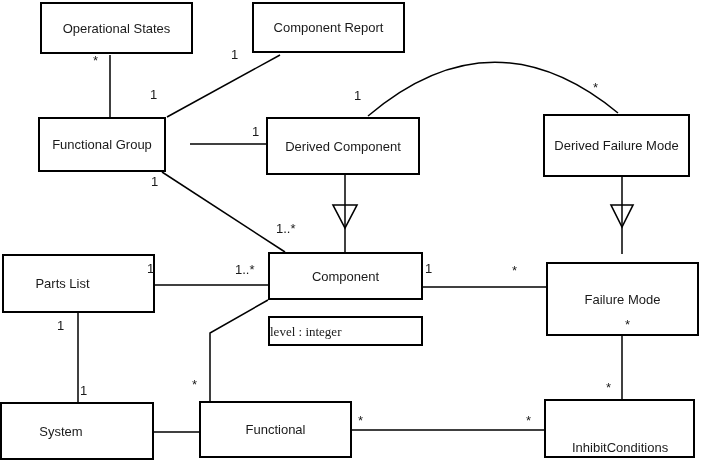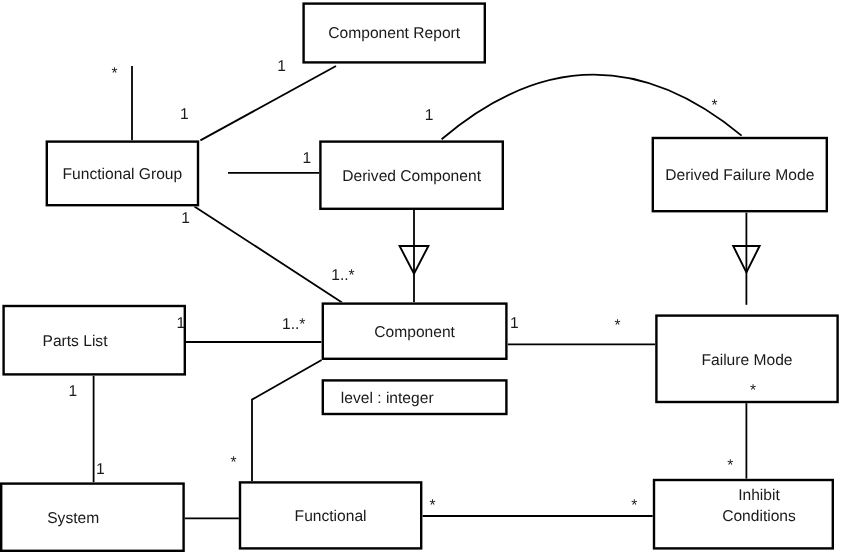--- a/index.html
+++ b/index.html
@@ -9,23 +9,23 @@
   }
   .edges { position:absolute; left:0; top:0; width:702px; height:464px; }
   .edges path, .edges line, .edges polyline { stroke:#000; stroke-width:1.5; fill:none; }
   .edges polygon { stroke:#000; stroke-width:1.6; fill:none; }
   .cls {
     position:absolute; box-sizing:border-box; border:2px solid #000; background:#ffffff;
     display:flex; align-items:center; justify-content:center;
     font-size:13px; line-height:15px; text-align:center; white-space:nowrap;
   }
   .cls.shift-left { padding-right:32px; }
-  .cls.attr-compartment { justify-content:flex-start; padding-left:14px; text-align:center; }
+  .cls.attr-compartment { justify-content:flex-start; text-align:center;font-family:Liberation Serif, serif; }
   .cls.top-left {
-    flex-direction:column; align-items:center; justify-content:flex-start;
+    flex-direction:row; align-items:flex-end; justify-content:flex-start;
     padding:3px 0 0 26px; line-height:17px; text-align:left;
   }
   .mult { position:absolute; font-size:13px; line-height:13px; white-space:nowrap; }
 </style>
 </head>
 <body>
 
 <div class="diagram">
 
   <svg class="edges" viewBox="0 0 702 464" xmlns="http://www.w3.org/2000/svg">
@@ -40,20 +40,23 @@
     <polygon points="611,205 633,205 622,227"></polygon>
     <path d="M155,285 L268,285"></path>
     <path d="M78,313 L78,402"></path>
     <path d="M268,300 L210,333 L210,401"></path>
     <path d="M423,287 L546,287"></path>
     <path d="M622,312 L622,399"></path>
     <path d="M154,432 L200,432"></path>
     <path d="M352,430 L544,430"></path>
   </svg>
 
+  <div class="cls" style="left:40px; top:2px; width:153px; height:52px;">
+    <span>Operational States</span>
+  </div>
 
   <div class="cls" style="left:252px; top:2px; width:153px; height:51px;">
     <span>Component Report</span>
   </div>
 
   <div class="cls" style="left:38px; top:117px; width:128px; height:55px;">
     <span>Functional Group</span>
   </div>
 
   <div class="cls" style="left:266px; top:117px; width:154px; height:58px;">

